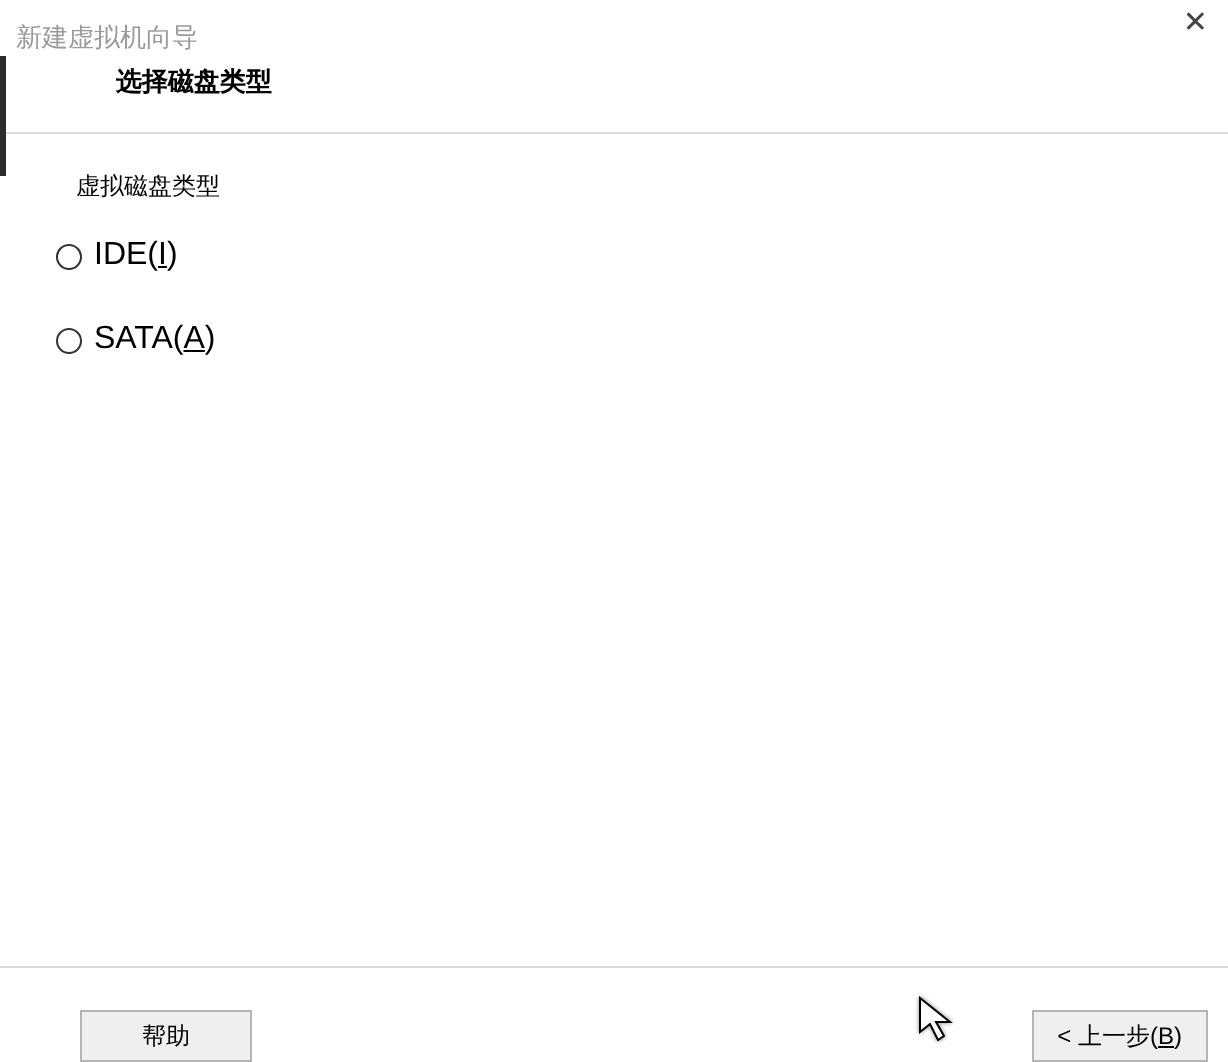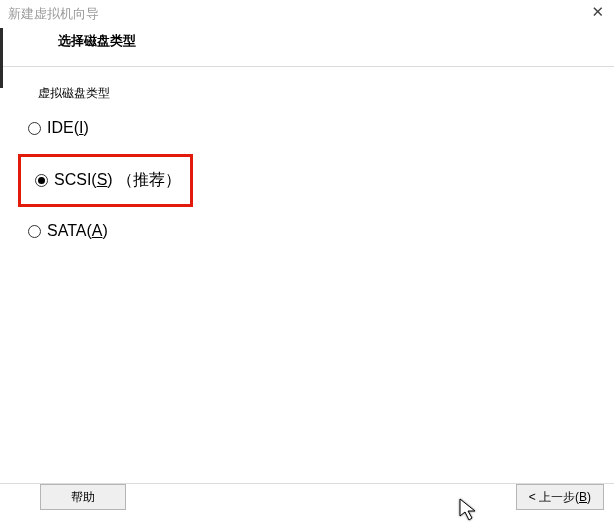--- a/index.html
+++ b/index.html
@@ -11,21 +11,21 @@
       color:#000;
       width:614px;
       height:531px;
       position:relative;
       overflow:hidden;
     }
     
     .titlebar {
       height:28px;
       display:flex;
-      align-items:center;
+      align-items:flex-end;
       padding:0 8px;
       color:#9a9a9a;
       font-size:13px;
       background:#ffffff;
       position:relative;
     }
     .titlebar .close {
       position:absolute;
       right:10px;
       top:4px;
@@ -97,21 +97,21 @@
     }
     .hl-scsi .radio-row { margin-bottom:0; }
 
     
     .footer {
       position:absolute;
       left:0; right:0; bottom:0;
       height:48px;
       border-top:1px solid #dcdcdc;
       display:flex;
-      align-items:flex-start;
+      align-items:flex-end;
       padding:0 10px 0 40px;
       gap:10px;
       background:#fff;
     }
     .btn {
       height:26px;
       min-width:86px;
       padding:0 12px;
       font-size:12px;
       background:#efefef;
@@ -157,28 +157,20 @@
 <div class="content">
   <div class="group-label">虚拟磁盘类型</div>
 
   <div class="radio-row">
     <span class="dot"></span>
     <span class="lbl">
       <span>IDE(</span><u>I</u><span>)</span>
     </span>
   </div>
 
-  <div class="hl-scsi">
-    <div class="radio-row selected">
-      <span class="dot"></span>
-      <span class="lbl">
-        <span>SCSI(</span><u>S</u><span>) （推荐）</span>
-      </span>
-    </div>
-  </div>
 
   <div class="radio-row">
     <span class="dot"></span>
     <span class="lbl">
       <span>SATA(</span><u>A</u><span>)</span>
     </span>
   </div>
 </div>
 
 <div class="footer">

